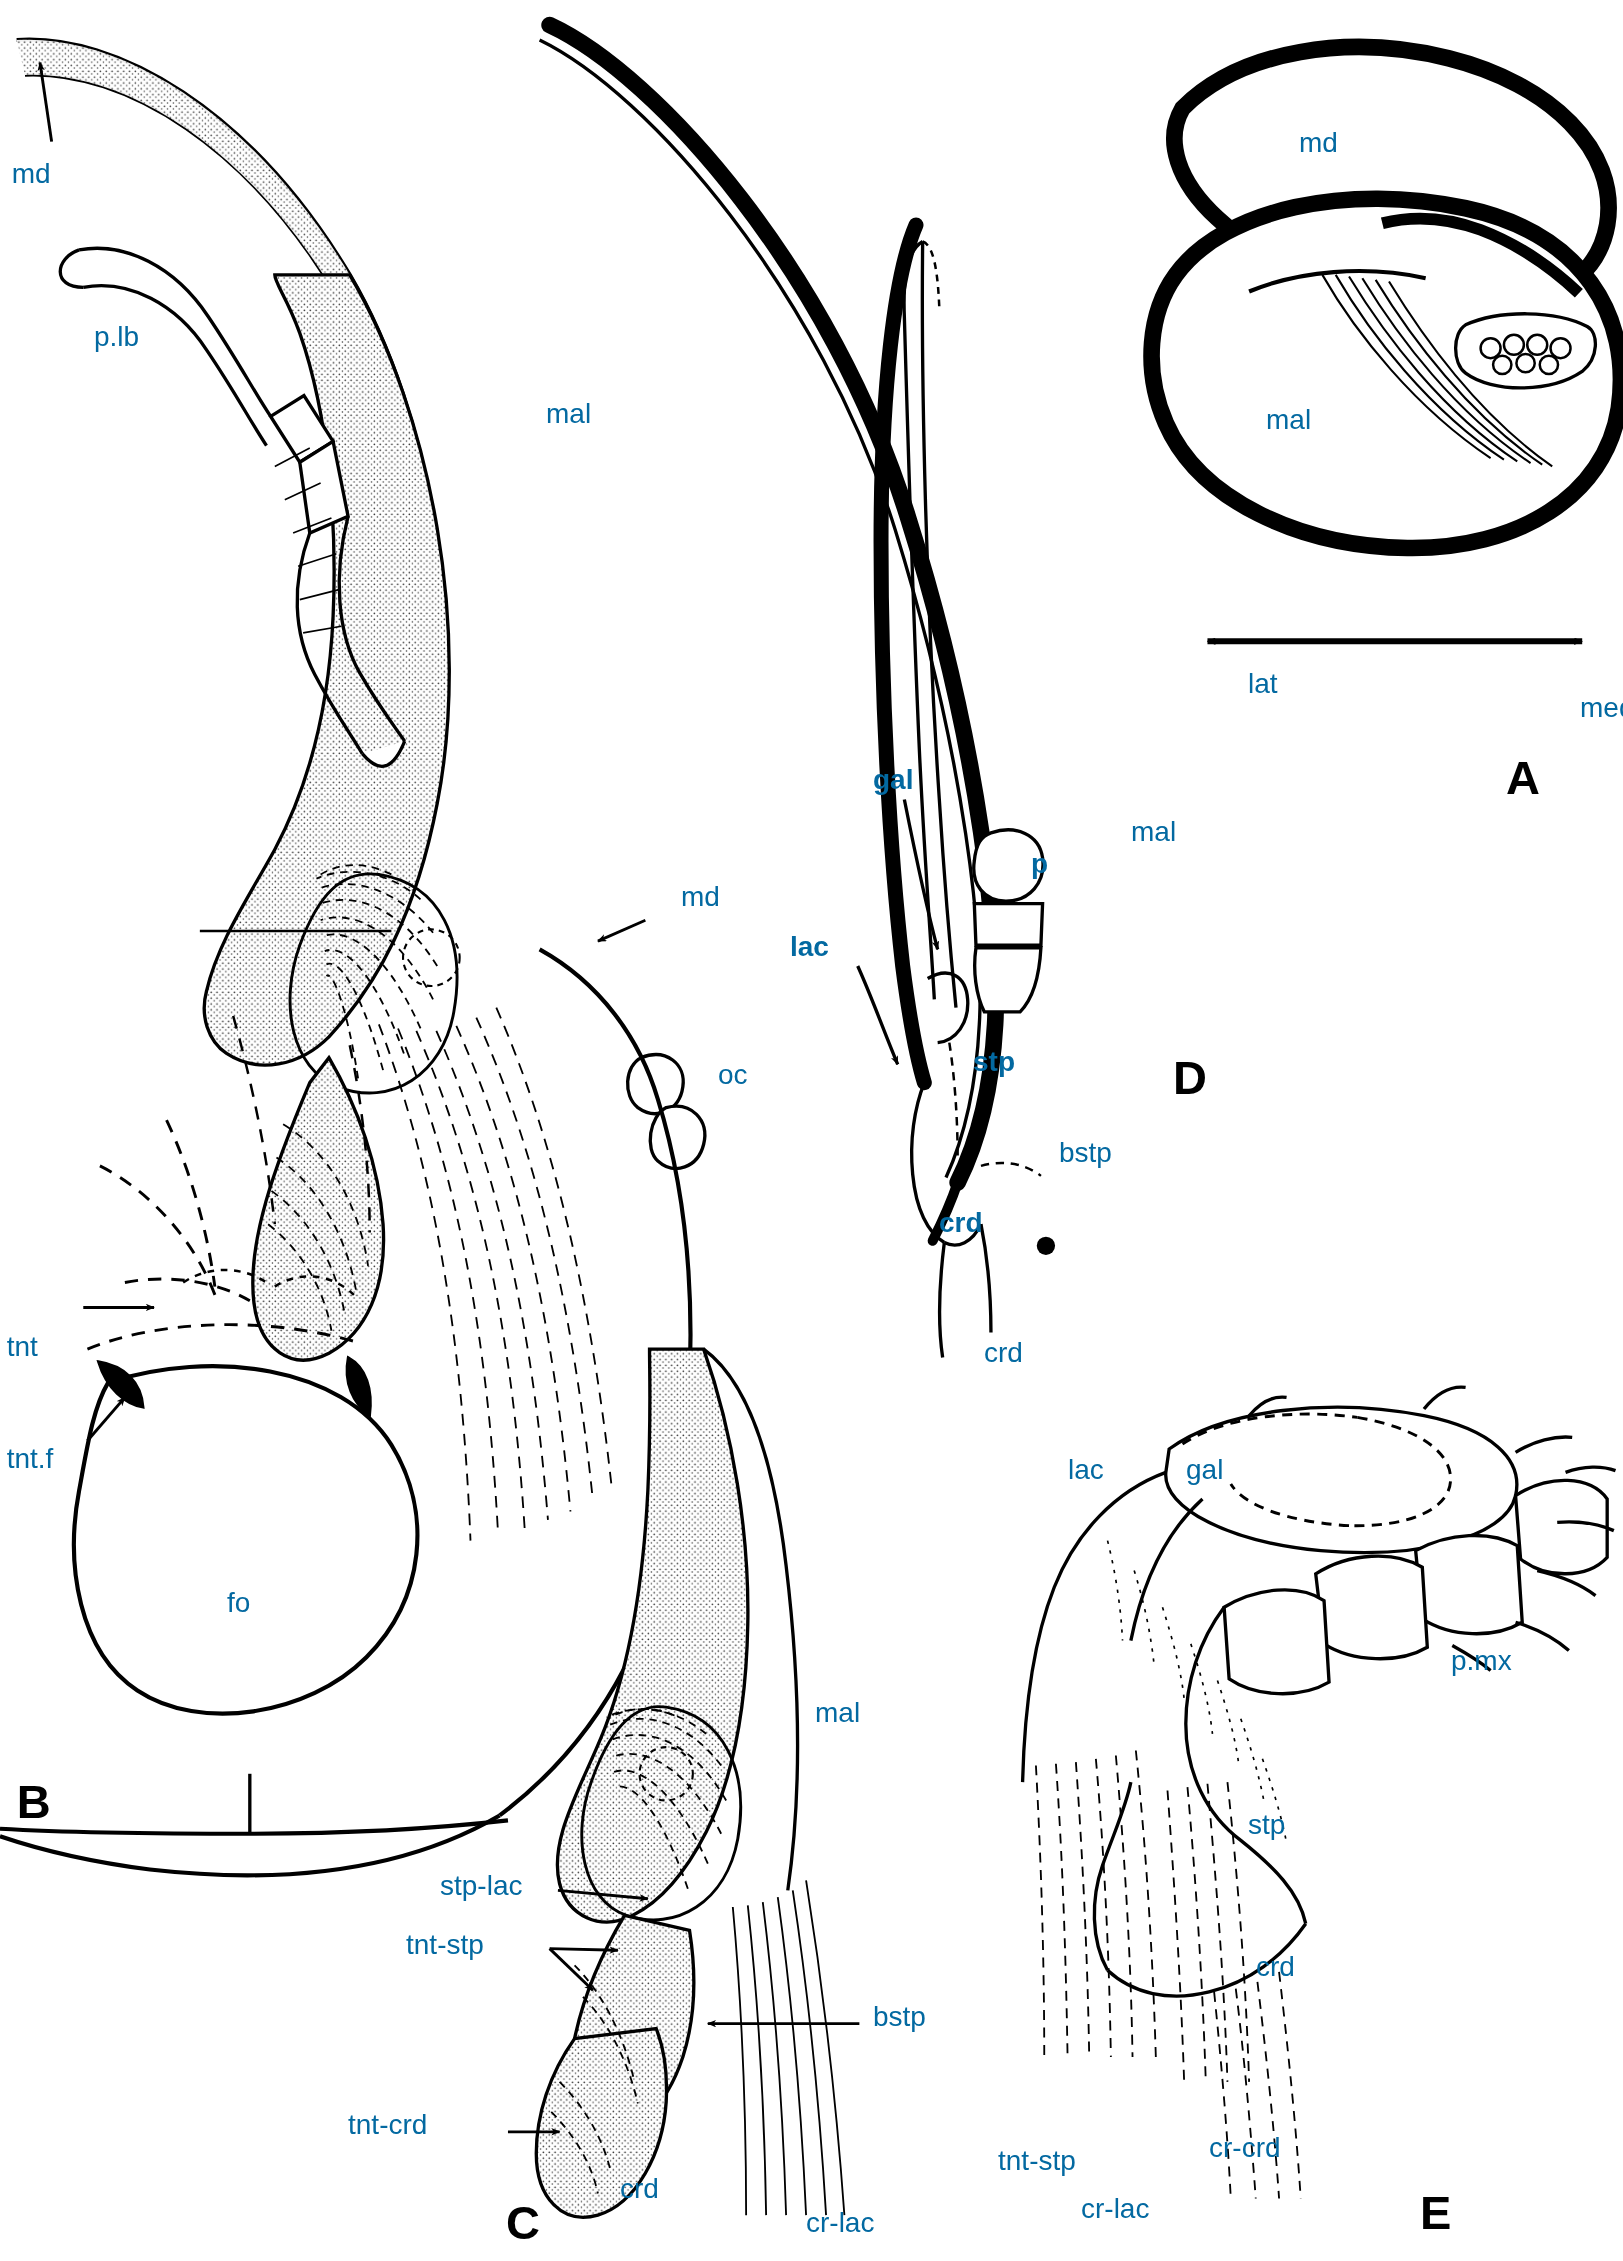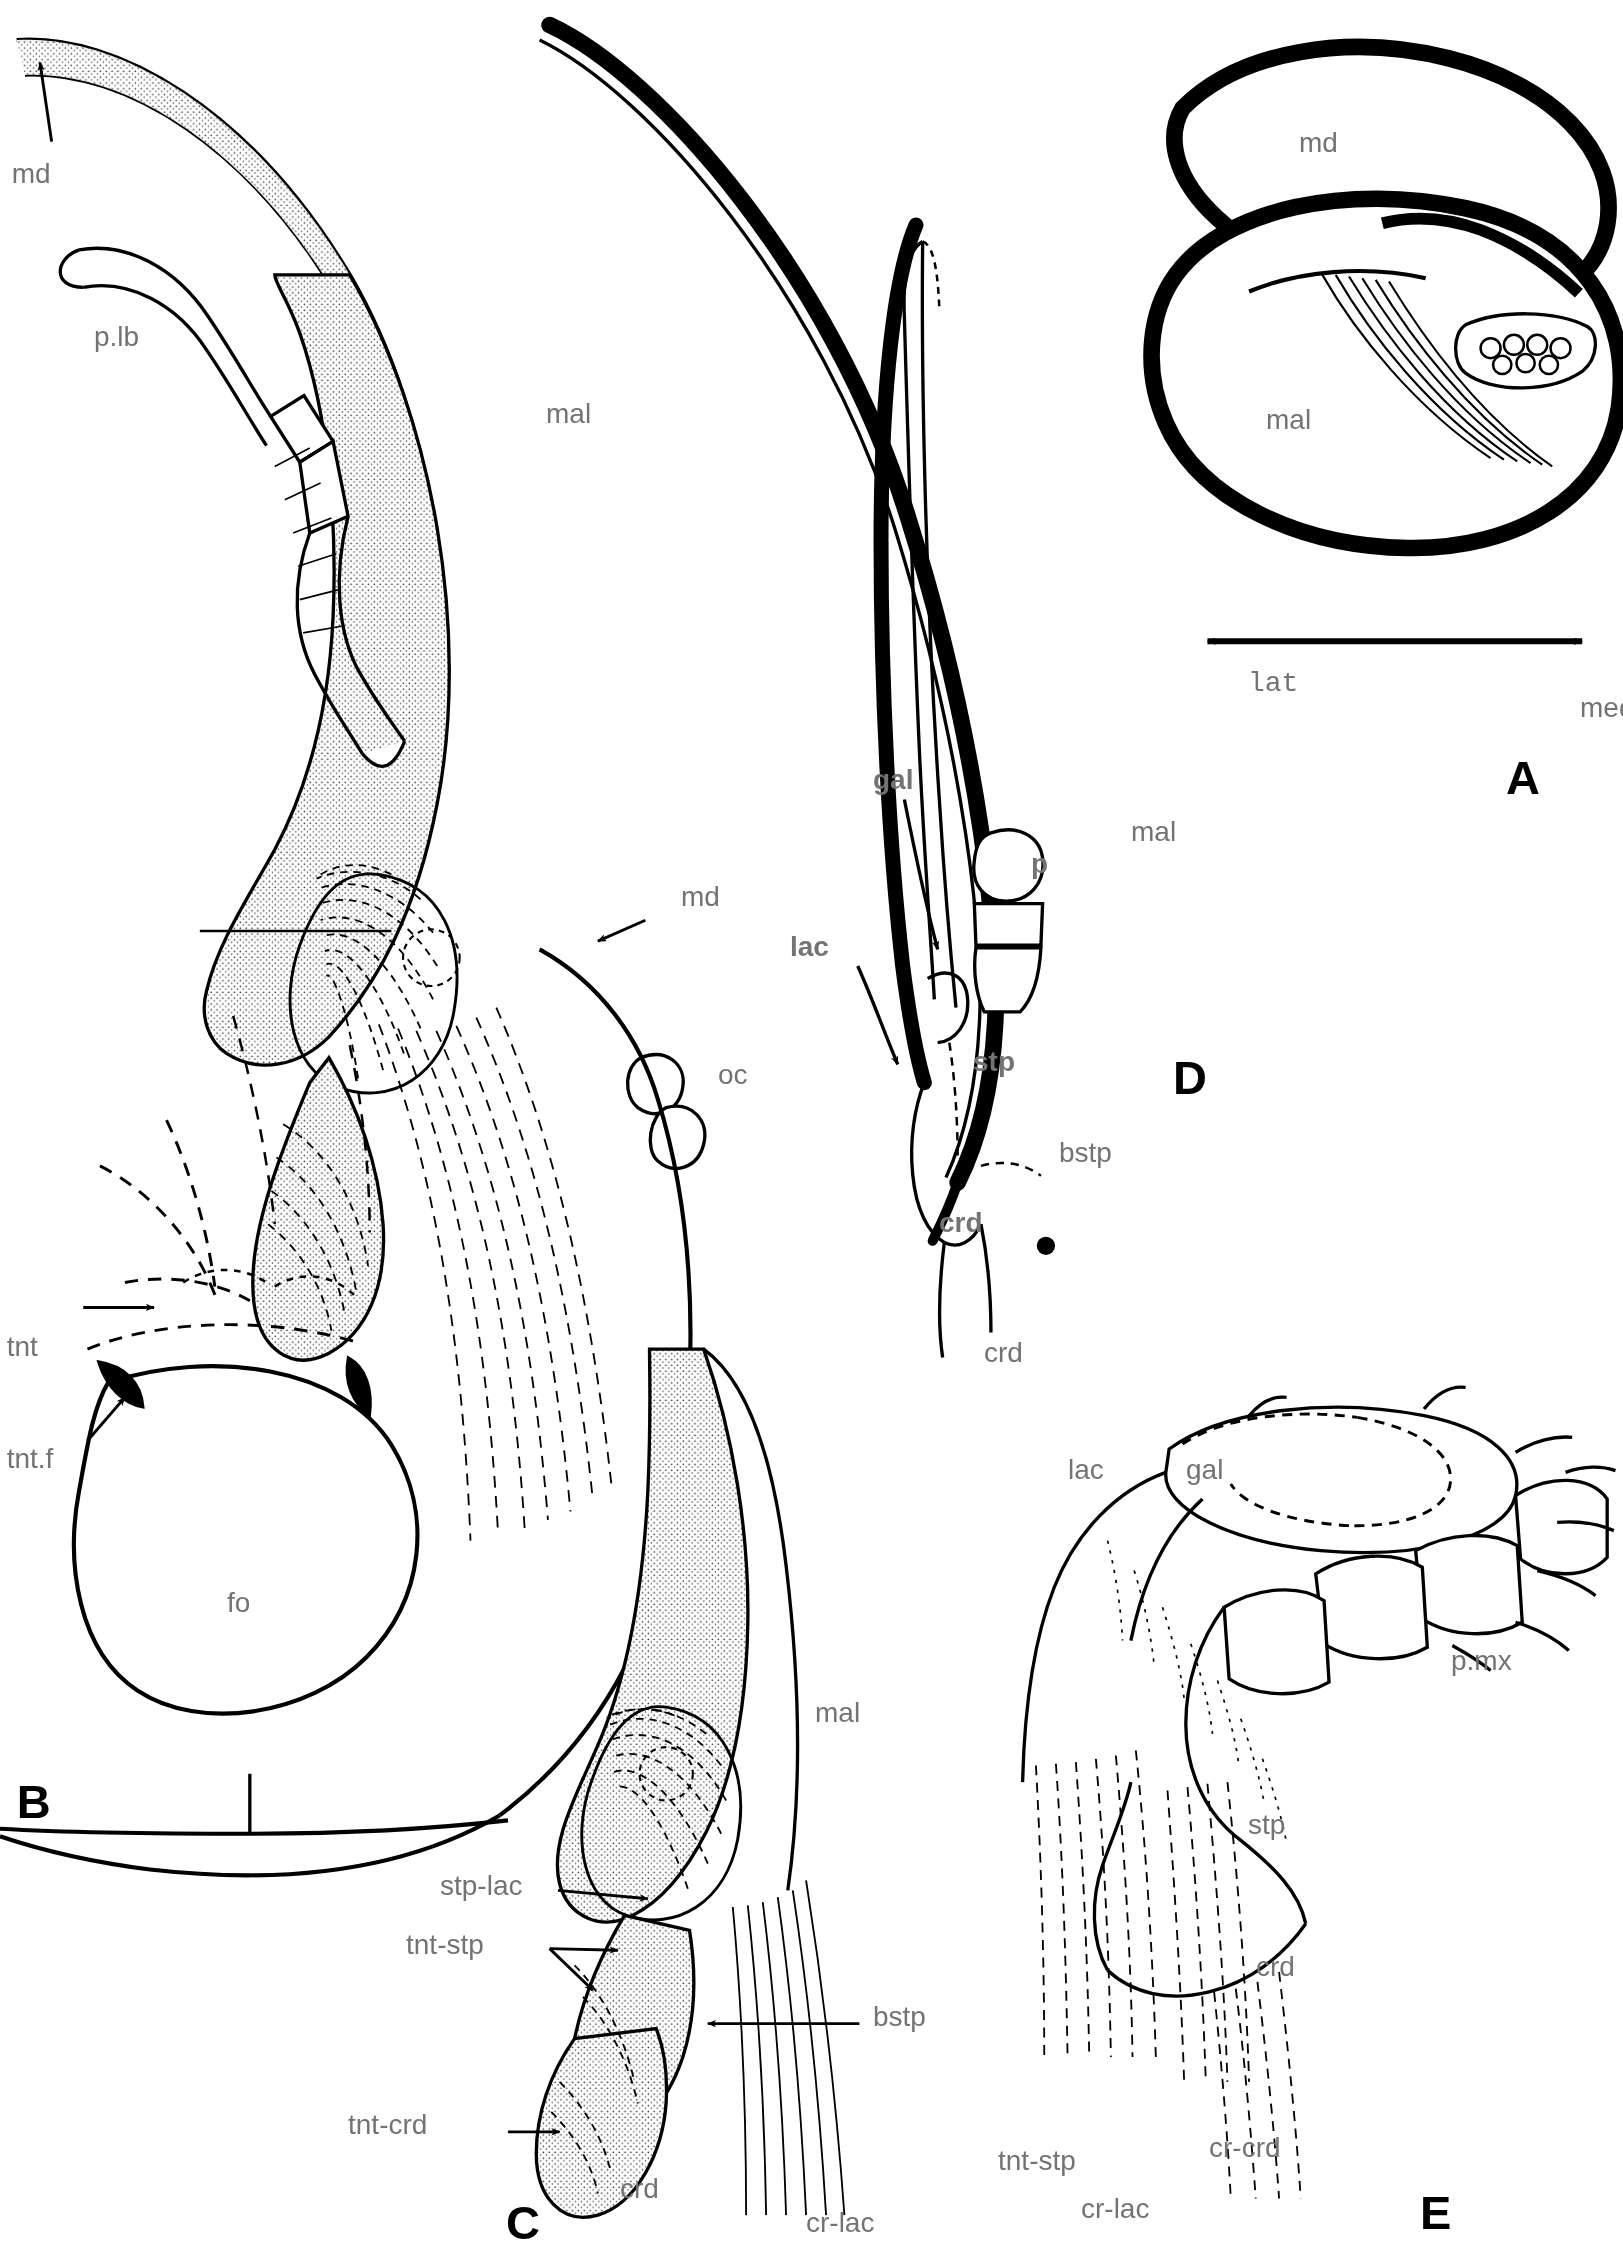--- a/index.html
+++ b/index.html
@@ -26,21 +26,21 @@
     left: 0; top: 0;
     width: 1623px;
     height: 2261px;
   }
   .lbl {
     position: absolute;
     white-space: nowrap;
     font-family: "Liberation Sans", sans-serif;
     font-size: 28px;
     line-height: 1;
-    color: #737373;
+    color: #0369a1;
   }
   .lbl.bold { font-weight: bold; }
   .panel-letter {
     position: absolute;
     font-family: "Liberation Sans", sans-serif;
     font-weight: bold;
     font-size: 47px;
     line-height: 1;
     color: #000;
   }
@@ -401,21 +401,21 @@
   <span class="lbl bold" style="left:1031px; top:850px;">p</span>
   <span class="lbl" style="left:1131px; top:818px;">mal</span>
   <span class="lbl bold" style="left:973px; top:1048px;">stp</span>
   <span class="lbl" style="left:1059px; top:1139px;">bstp</span>
   <span class="lbl bold" style="left:939px; top:1209px;">crd</span>
   <span class="lbl" style="left:984px; top:1339px;">crd</span>
   <span class="panel-letter" style="left:1173px; top:1054px;">D</span>
 
   <span class="lbl" style="left:1299px; top:129px;">md</span>
   <span class="lbl" style="left:1266px; top:406px;">mal</span>
-  <span class="lbl" style="left:1248px; top:670px;font-family:Liberation Mono, monospace;">lat</span>
+  <span class="lbl" style="left:1248px; top:670px;">lat</span>
   <span class="lbl" style="left:1580px; top:670px;margin-top:24px;">med</span>
   <span class="panel-letter" style="left:1506px; top:754px;">A</span>
 
   <span class="lbl" style="left:1068px; top:1456px;">lac</span>
   <span class="lbl" style="left:1186px; top:1456px;">gal</span>
   <span class="lbl" style="left:1451px; top:1647px;">p.mx</span>
   <span class="lbl" style="left:1248px; top:1811px;">stp</span>
   <span class="lbl" style="left:1256px; top:1953px;">crd</span>
   <span class="lbl" style="left:998px; top:2147px;">tnt-stp</span>
   <span class="lbl" style="left:1081px; top:2195px;">cr-lac</span>

